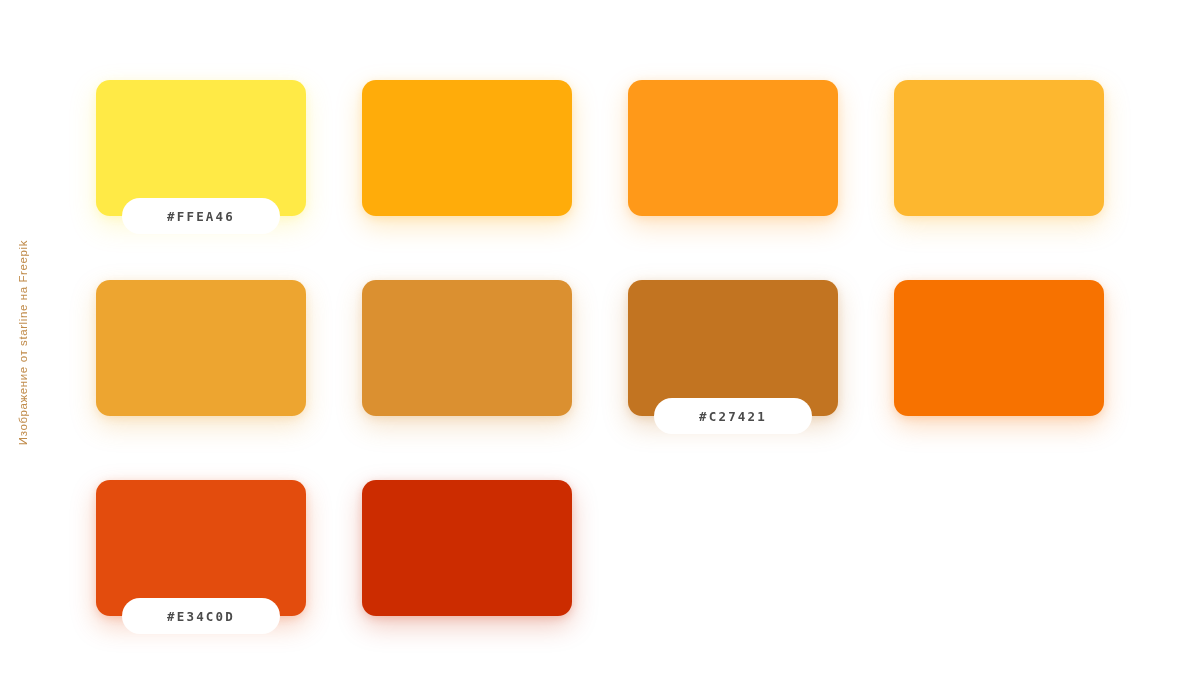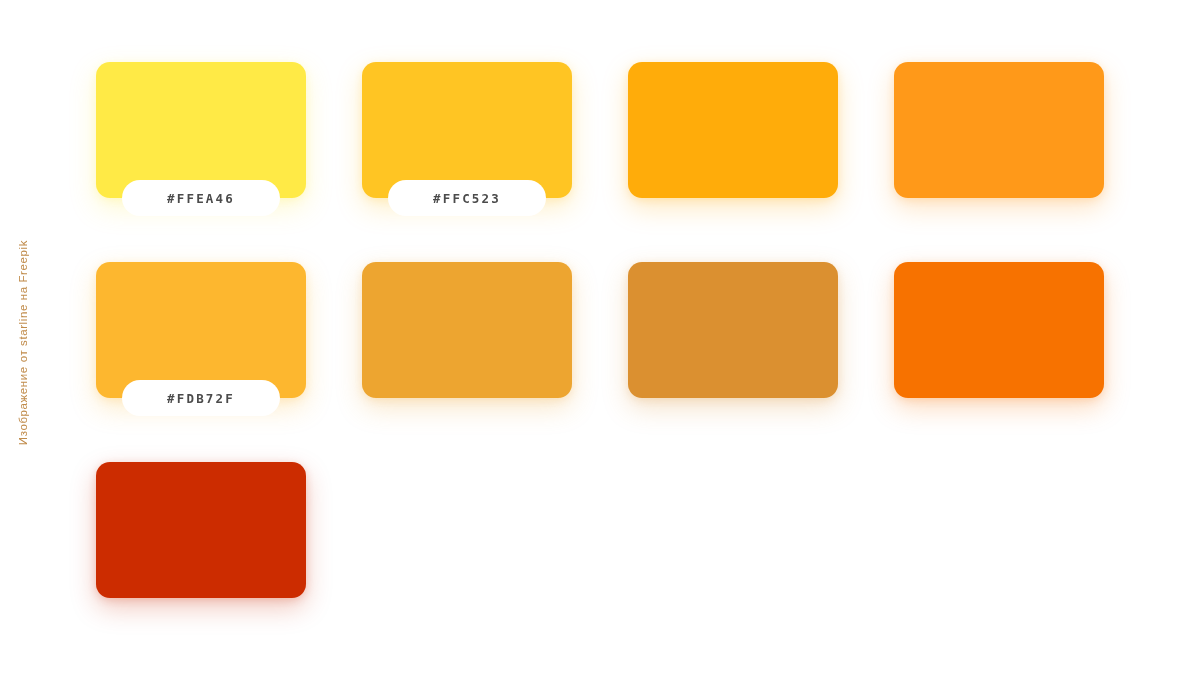--- a/index.html
+++ b/index.html
@@ -42,21 +42,21 @@
     font-size: 11.5px;
     letter-spacing: 0.6px;
     color: #c08b4a;
     white-space: nowrap;
   }
 
   
   .grid {
     position: absolute;
     left: 96px;
-    top: 62px;
+    top: 80px;
     width: 1010px;
     height: 560px;
     display: grid;
     grid-template-columns: repeat(4, 210px);
     grid-template-rows: repeat(3, 136px);
     column-gap: 56px;
     row-gap: 64px;
   }
 
   .swatch {
@@ -106,44 +106,47 @@
   </div>
 
   <div class="grid" id="palette-grid">
       <div class="swatch">
         <div class="swatch-chip" style="background: rgb(255, 234, 70); box-shadow: rgba(255, 234, 70, 0.25) 0px 10px 26px, rgba(255, 234, 70, 0.19) 0px 2px 8px;"></div>
         <div class="swatch-label">
           <span>#FFEA46</span>
         </div>
       </div>
       <div class="swatch">
-        <div class="swatch-chip" style="background: rgb(255, 197, 35); box-shadow: rgba(255, 197, 35, 0.25) 0px 10px 26px, rgba(255, 197, 35, 0.19) 0px 2px 8px;"></div>
-        <div class="swatch-label">
-          <span>#FFC523</span>
-        </div>
-      </div>
-      <div class="swatch">
         <div class="swatch-chip" style="background: rgb(255, 172, 10); box-shadow: rgba(255, 172, 10, 0.25) 0px 10px 26px, rgba(255, 172, 10, 0.19) 0px 2px 8px;"></div>
       </div>
       <div class="swatch">
         <div class="swatch-chip" style="background: rgb(255, 153, 25); box-shadow: rgba(255, 153, 25, 0.25) 0px 10px 26px, rgba(255, 153, 25, 0.19) 0px 2px 8px;"></div>
       </div>
       <div class="swatch">
         <div class="swatch-chip" style="background: rgb(253, 183, 47); box-shadow: rgba(253, 183, 47, 0.25) 0px 10px 26px, rgba(253, 183, 47, 0.19) 0px 2px 8px;"></div>
-        <div class="swatch-label">
-          <span>#FDB72F</span>
-        </div>
       </div>
       <div class="swatch">
         <div class="swatch-chip" style="background: rgb(237, 165, 48); box-shadow: rgba(237, 165, 48, 0.25) 0px 10px 26px, rgba(237, 165, 48, 0.19) 0px 2px 8px;"></div>
       </div>
       <div class="swatch">
         <div class="swatch-chip" style="background: rgb(219, 144, 48); box-shadow: rgba(219, 144, 48, 0.25) 0px 10px 26px, rgba(219, 144, 48, 0.19) 0px 2px 8px;"></div>
       </div>
       <div class="swatch">
+        <div class="swatch-chip" style="background: rgb(194, 116, 33); box-shadow: rgba(194, 116, 33, 0.25) 0px 10px 26px, rgba(194, 116, 33, 0.19) 0px 2px 8px;"></div>
+        <div class="swatch-label">
+          <span>#C27421</span>
+        </div>
+      </div>
+      <div class="swatch">
         <div class="swatch-chip" style="background: rgb(247, 114, 0); box-shadow: rgba(247, 114, 0, 0.25) 0px 10px 26px, rgba(247, 114, 0, 0.19) 0px 2px 8px;"></div>
+      </div>
+      <div class="swatch">
+        <div class="swatch-chip" style="background: rgb(227, 76, 13); box-shadow: rgba(227, 76, 13, 0.25) 0px 10px 26px, rgba(227, 76, 13, 0.19) 0px 2px 8px;"></div>
+        <div class="swatch-label">
+          <span>#E34C0D</span>
+        </div>
       </div>
       <div class="swatch">
         <div class="swatch-chip" style="background: rgb(204, 44, 0); box-shadow: rgba(204, 44, 0, 0.25) 0px 10px 26px, rgba(204, 44, 0, 0.19) 0px 2px 8px;"></div>
       </div>
     </div>
 
 </div>
 
 </body></html>

